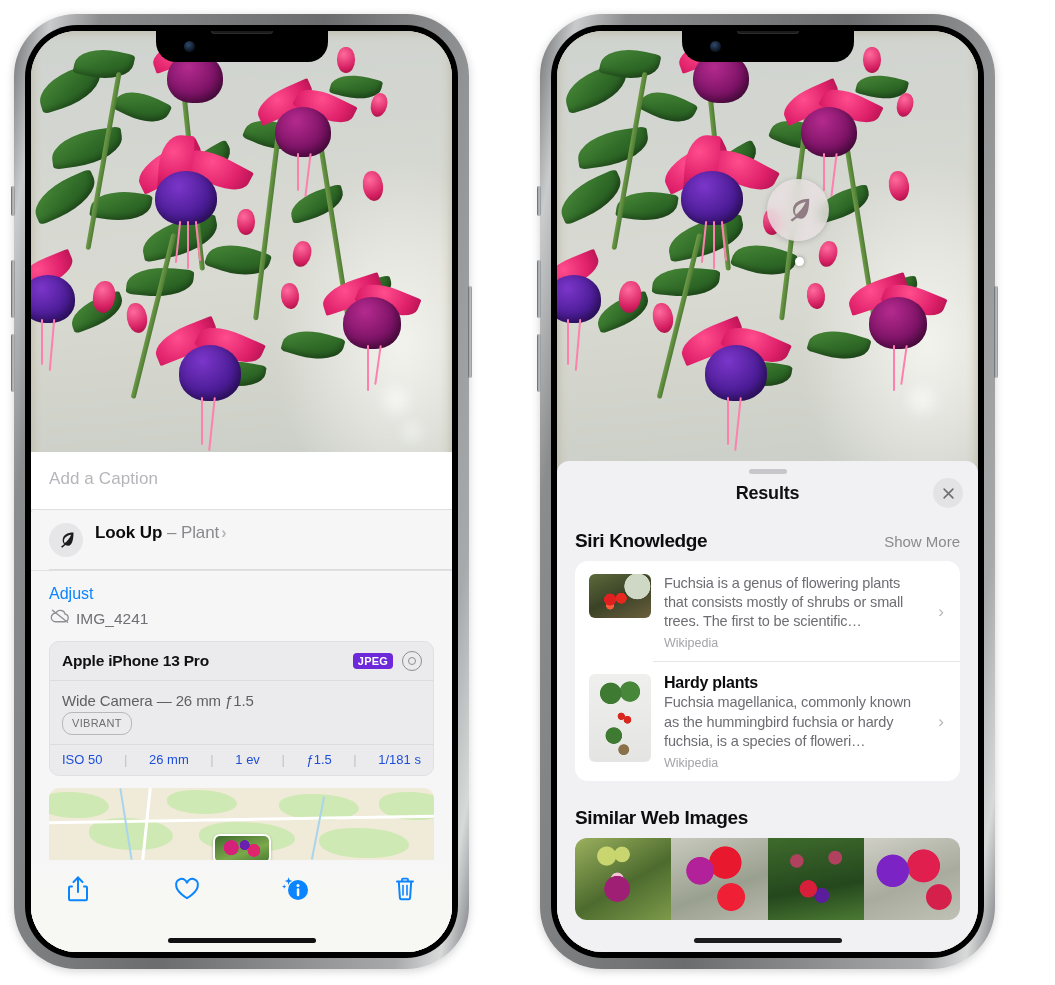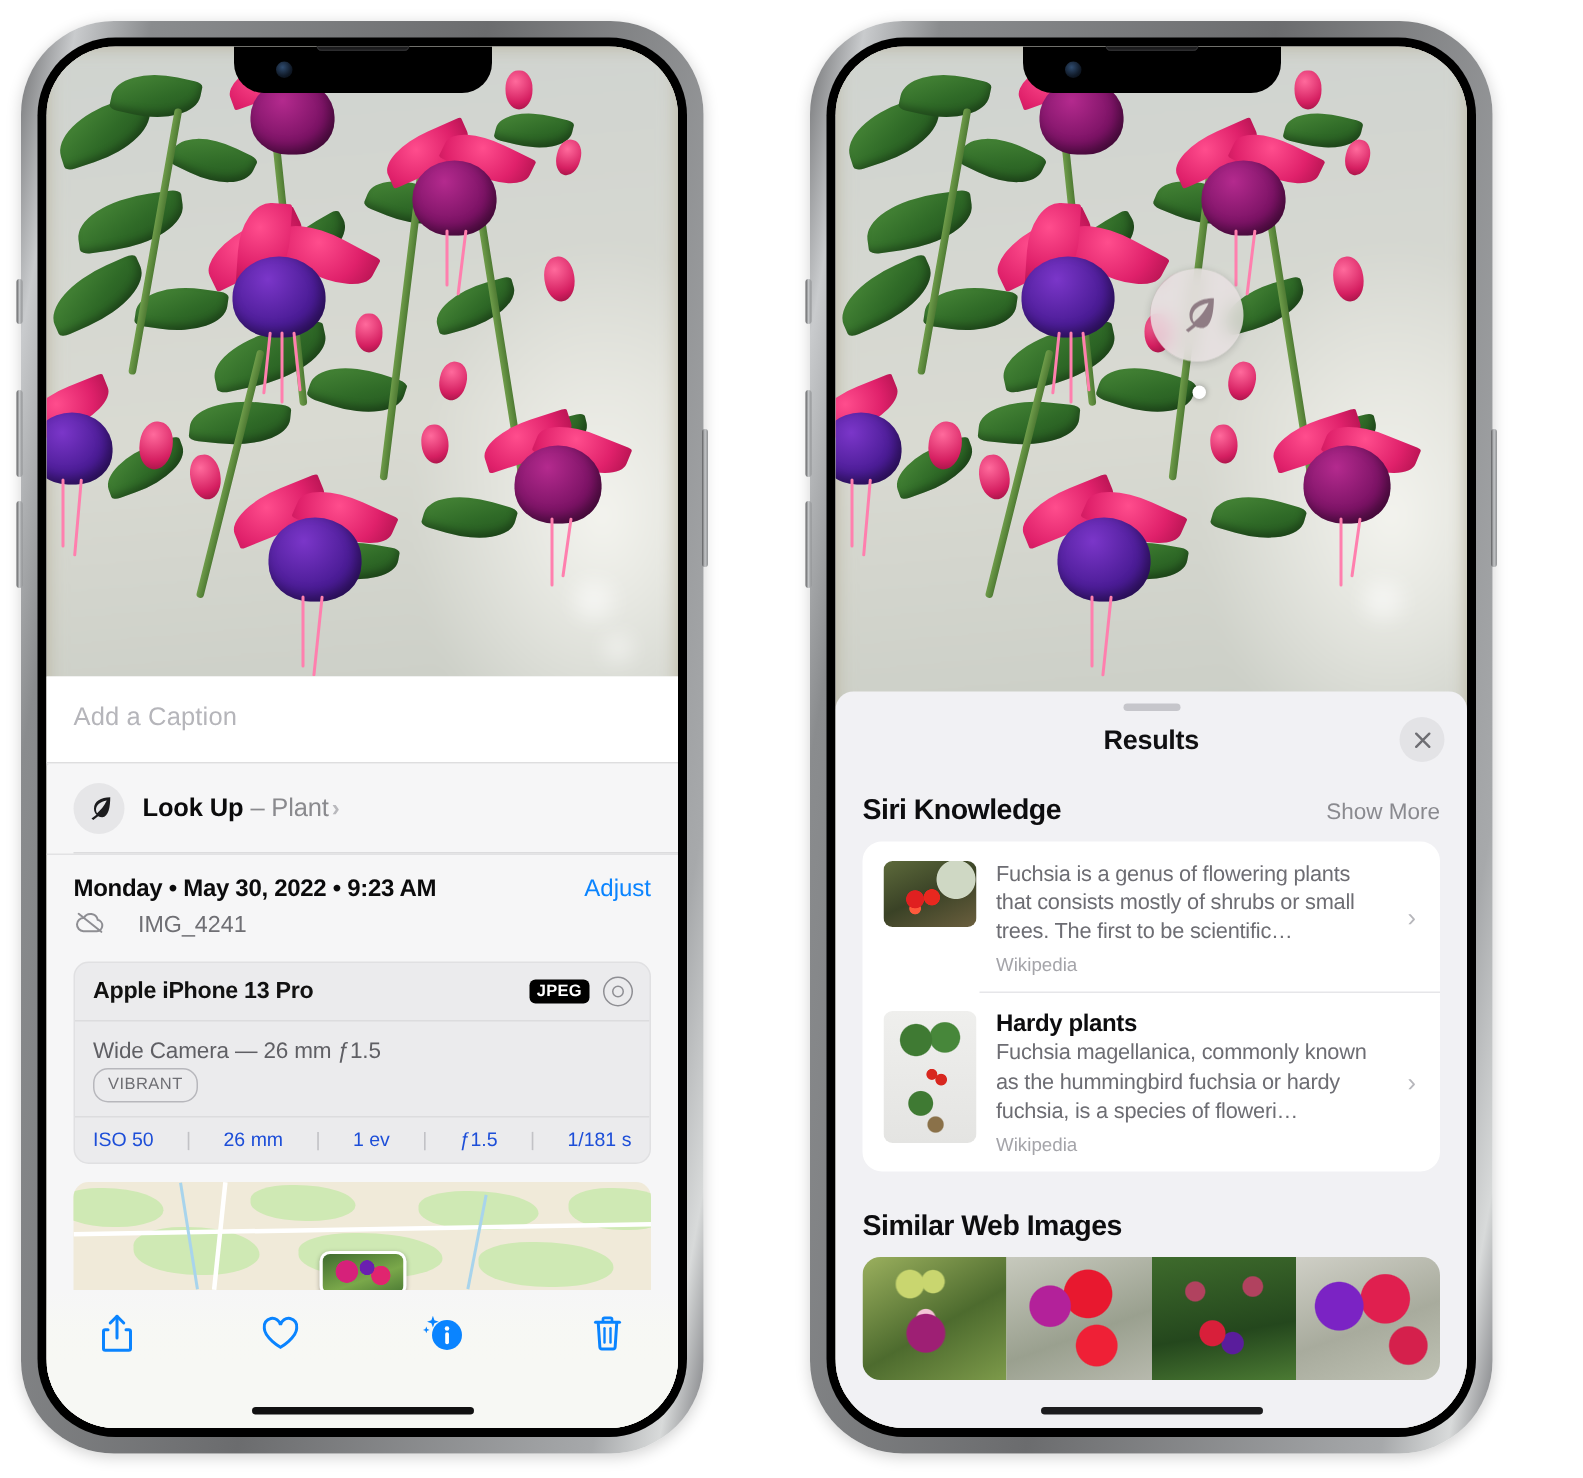--- a/index.html
+++ b/index.html
@@ -113,21 +113,21 @@
   }
   .caption-row {
     background:#ffffff;
     padding: 17px 18px 20px 18px;
     border-bottom: 0.5px solid #dededf;
   }
   .caption-ph { font-size: 17px; color:#b5b5ba; letter-spacing:.1px; }
 
   .lookup-row {
     position: relative;
-    display:flex; align-items:center; gap:12px;
+    display:flex; gap:12px;
     padding: 13px 18px 13px 18px;
     border-bottom: 0.5px solid #e2e2e4;
     margin: 0 0 0 0;
   }
   .lookup-row::after{
     content:""; position:absolute; left:18px; right:0; bottom:0; height:0.5px; background:#dcdcde;
   }
   .leaf-circle {
     position:relative;
     width:34px; height:34px; border-radius:50%;
@@ -141,39 +141,39 @@
   .lookup-text { font-size:17px; font-weight:bold; color:#0b0b0c; letter-spacing:-.1px; }
   .lookup-text .sub { font-weight:normal; color:#8a8a8e; }
   .chev { color:#b9b9bd; font-size:16px; margin-left:2px; }
 
   .date-row {
     display:flex; align-items:baseline; justify-content:space-between;
     padding: 14px 18px 2px 18px;
   }
   .date-txt { font-size:16px; font-weight:bold; color:#0b0b0c; letter-spacing:-.2px; }
   .adjust { font-size:16px; color:#0a84ff; }
-  .file-row { display:flex; align-items:center; gap:21px; padding: 3px 18px 13px 18px; }
+  .file-row { display:flex; align-items:flex-end; gap:5px; padding: 3px 18px 13px 18px; }
   .file-name { font-size:15.5px; color:#6f6f74; }
 
   .exif {
     margin: 0 18px 0 18px;
     background:#ebebed;
     border-radius:10px;
     overflow:hidden;
     border:0.5px solid #e0e0e2;
   }
   .exif-head {
     display:flex; align-items:center; justify-content:space-between;
     padding: 9px 11px 9px 12px;
     border-bottom: 0.5px solid #dcdcde;
   }
   .exif-title { font-size:15.5px; font-weight:bold; color:#111; letter-spacing:-.2px;}
   .exif-head-right { display:flex; align-items:center; gap:9px; }
   .pill-jpeg {
-    font-size:11px; font-weight:bold; color:#fff; background:#000000;
+    font-size:11px; font-weight:bold; color:#fff; background:#6d28d9;
     border-radius:4px; padding:2px 5px; letter-spacing:.2px;
   }
   .raw-ring {
     width:20px; height:20px; border-radius:50%;
     border:1.6px solid #8e8e93; display:flex; align-items:center; justify-content:center;
   }
   .raw-ring i { width:8px; height:8px; border-radius:50%; border:1.6px solid #8e8e93; display:block;}
   .exif-body { padding: 8px 12px 9px 12px; }
   .exif-line { font-size:15px; color:#5f5f64; line-height:1.55; letter-spacing:-.1px;}
   .exif-line2 { display:flex; align-items:center; justify-content:space-between; }
@@ -437,21 +437,20 @@
               <svg viewBox="0 0 24 24" aria-hidden="true">
                 <path d="M21 3c-7.5 0-13 3.2-13 9.2 0 2 .8 3.6 2 4.7L6 20l1.4 1.2 3.9-3.1c1 .5 2.1.8 3.3.8C19.6 18.9 21 10.6 21 3zM10.4 15.7c-.5-.8-.8-1.7-.8-2.7 0-3.8 3.4-6.5 8.6-7.4-2.1 4.6-5.1 8-7.8 10.1z" fill="#1c1c1e"></path>
               </svg>
             </span>
             <span class="lookup-text">
               <span>Look Up</span><span> </span><span class="sub">–</span><span class="sub"> </span><span class="sub">Plant</span><span class="chev">›</span>
             </span>
           </div>
 
           <div class="date-row">
-            <span class="date-txt">Monday • May 30, 2022 • 9:23 AM</span>
             <span class="adjust">Adjust</span>
           </div>
 
           <div class="file-row">
             <span>
               <svg width="22" height="16" viewBox="0 0 24 18" aria-hidden="true">
                 <path d="M7 15.5h10.2a4.3 4.3 0 0 0 .6-8.5A5.6 5.6 0 0 0 7.4 5.6 4.6 4.6 0 0 0 7 15.5z" fill="none" stroke="#8e8e93" stroke-width="1.5"></path>
                 <line x1="3.5" y1="2.5" x2="20.5" y2="16" stroke="#8e8e93" stroke-width="1.5" stroke-linecap="round"></line>
               </svg>
             </span>

